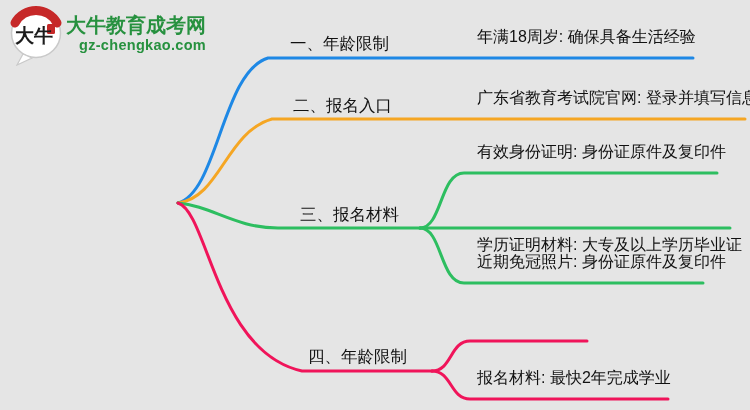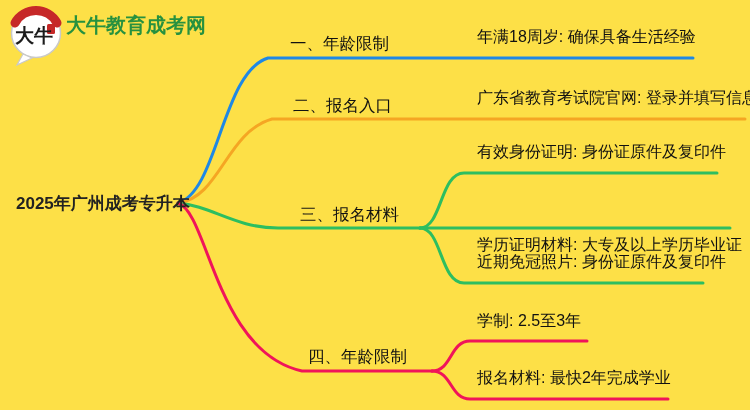--- a/index.html
+++ b/index.html
@@ -1,17 +1,17 @@
 <!DOCTYPE html>
 <html><head>
 <meta charset="utf-8">
 <style>
   html,body{margin:0;padding:0;background:#fff;}
   #stage{
-    position:relative;width:750px;height:410px;background:#fde047;
+    position:relative;width:750px;height:410px;background:#e5e5e5;
     overflow:hidden;
     font-family:"Liberation Sans","DejaVu Sans",sans-serif;
     color:#1a1a1a;
     text-align:right;
   }
   #wires{position:absolute;left:0;top:0;width:750px;height:410px;}
   #wires path{fill:none;stroke-width:3;stroke-linecap:round;stroke-linejoin:round;}
   .txt{position:absolute;white-space:nowrap;}
   .root-title{font-size:17px;font-weight:600;letter-spacing:0px;color:#222;}
   .branch-label{font-size:16.5px;font-weight:500;color:#111;}
@@ -43,33 +43,32 @@
   <div class="logo">
     <svg class="logo-bubble" viewBox="0 0 58 60">
       <circle cx="28" cy="27" r="24.5" fill="#ffffff" stroke="#c9c9c9" stroke-width="1.5"></circle>
       <path d="M 7 17 A 24 24 0 0 1 49 17" fill="none" stroke="#C62828" stroke-width="9" stroke-linecap="round"></path>
       <path d="M 15 48 L 9 59 L 24 52 Z" fill="#ffffff" stroke="#c9c9c9" stroke-width="1.2"></path>
       <rect x="39" y="18" width="8" height="10" rx="1.5" fill="#C62828"></rect>
       <text x="26" y="36" text-anchor="middle" font-size="19" font-weight="bold" fill="#1b1b1b" font-family="Liberation Sans, DejaVu Sans, sans-serif">大牛</text>
     </svg>
     <div class="logo-text">
       <div class="logo-name" style="color: rgb(39, 145, 63);">大牛教育成考网</div>
+      <div class="logo-url" style="color: rgb(39, 145, 63);">gz-chengkao.com</div>
     </div>
   </div>
 
-  <div class="txt root-title" style="left:16px;top:192px;">2025年广州成考专升本</div>
 
   <div class="txt branch-label" style="left:290px;top:33px;">一、年龄限制</div>
   <div class="txt detail-text" style="left:477px;top:27px;">年满18周岁: 确保具备生活经验</div>
 
   <div class="txt branch-label" style="left:293px;top:95px;">二、报名入口</div>
   <div class="txt detail-text" style="left:477px;top:88px;">广东省教育考试院官网: 登录并填写信息</div>
 
   <div class="txt branch-label" style="left:300px;top:204px;">三、报名材料</div>
   <div class="txt detail-text" style="left:477px;top:142px;">有效身份证明: 身份证原件及复印件</div>
   <div class="txt detail-text" style="left:477px;top:215px;margin-top:20px;">学历证明材料: 大专及以上学历毕业证</div>
   <div class="txt detail-text" style="left:477px;top:252px;">近期免冠照片: 身份证原件及复印件</div>
 
   <div class="txt branch-label" style="left:308px;top:346px;">四、年龄限制</div>
-  <div class="txt detail-text" style="left:477px;top:311px;">学制: 2.5至3年</div>
   <div class="txt detail-text" style="left:477px;top:368px;">报名材料: 最快2年完成学业</div>
 
 </div>
 
 </body></html>

